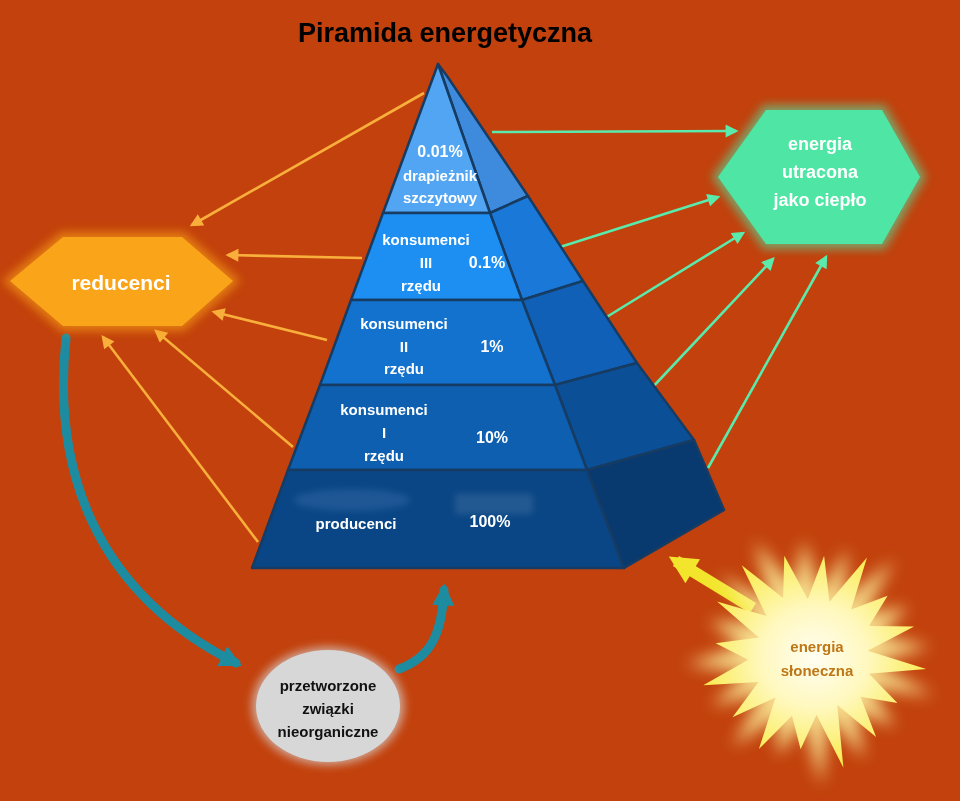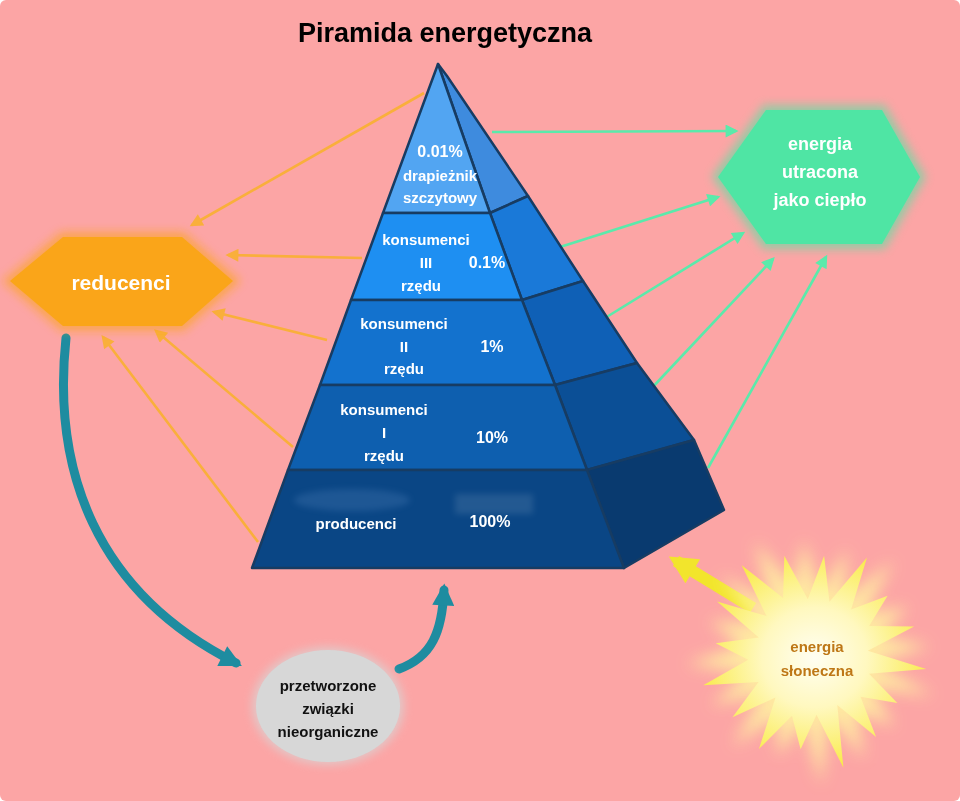--- a/index.html
+++ b/index.html
@@ -1,17 +1,17 @@
 <!DOCTYPE html>
 <html><head>
 <meta charset="utf-8">
 <style>
   html,body{margin:0;padding:0;background:#ffffff;}
-  .canvas{position:relative;width:960px;height:801px;background:#fca5a5;overflow:hidden;
-          font-family:"Liberation Sans", sans-serif;border-radius:6px;}
+  .canvas{position:relative;width:960px;height:801px;background:#c2410c;overflow:hidden;
+          font-family:"Liberation Sans", sans-serif;}
   svg text{font-family:"Liberation Sans", sans-serif;}
   .lvl-label{fill:#ffffff;font-weight:600;}
   .pct-label{fill:#ffffff;font-weight:700;}
   .hex-label{fill:#ffffff;font-weight:600;}
   .node-outline{stroke:#173c63;stroke-width:2.5;stroke-linejoin:round;}
 </style>
 </head>
 <body>
 
 <div class="canvas">

